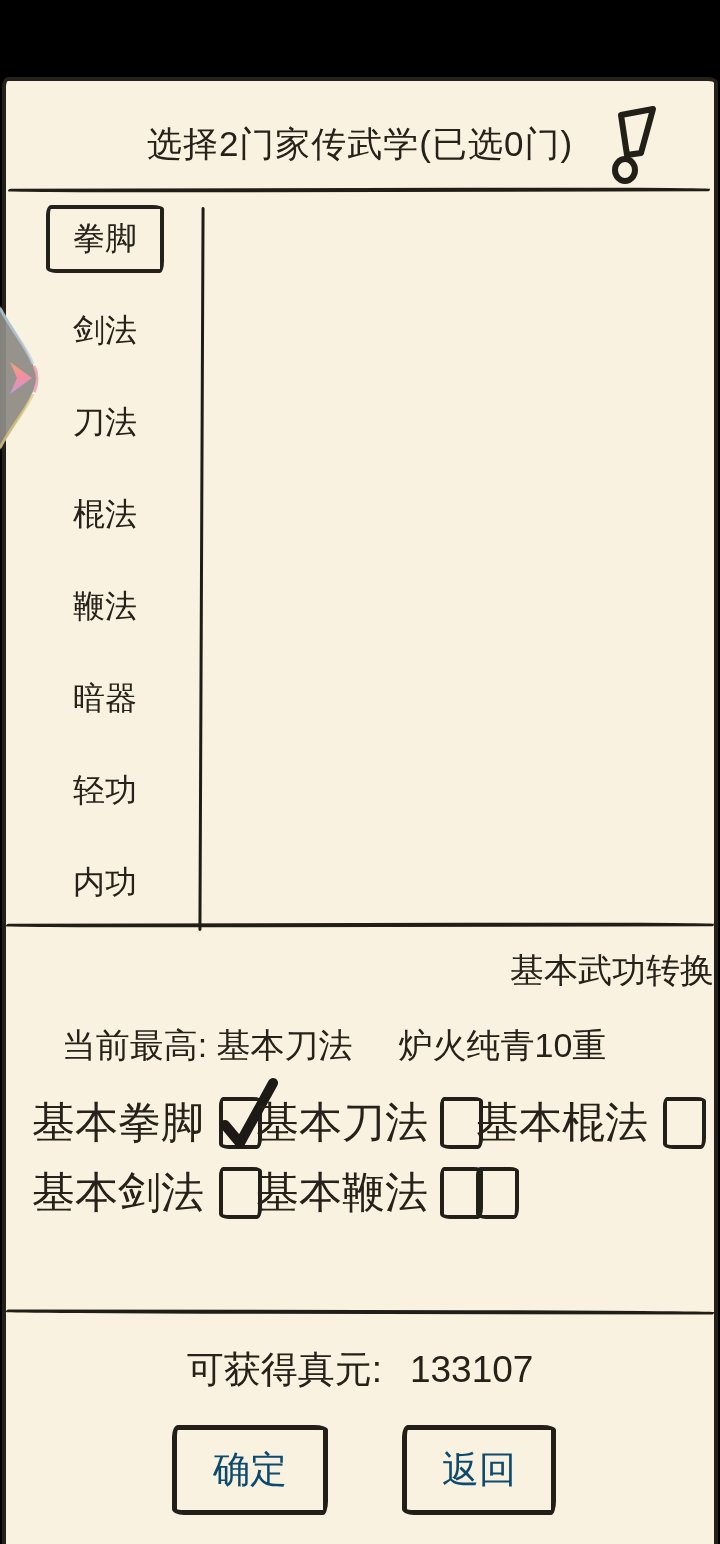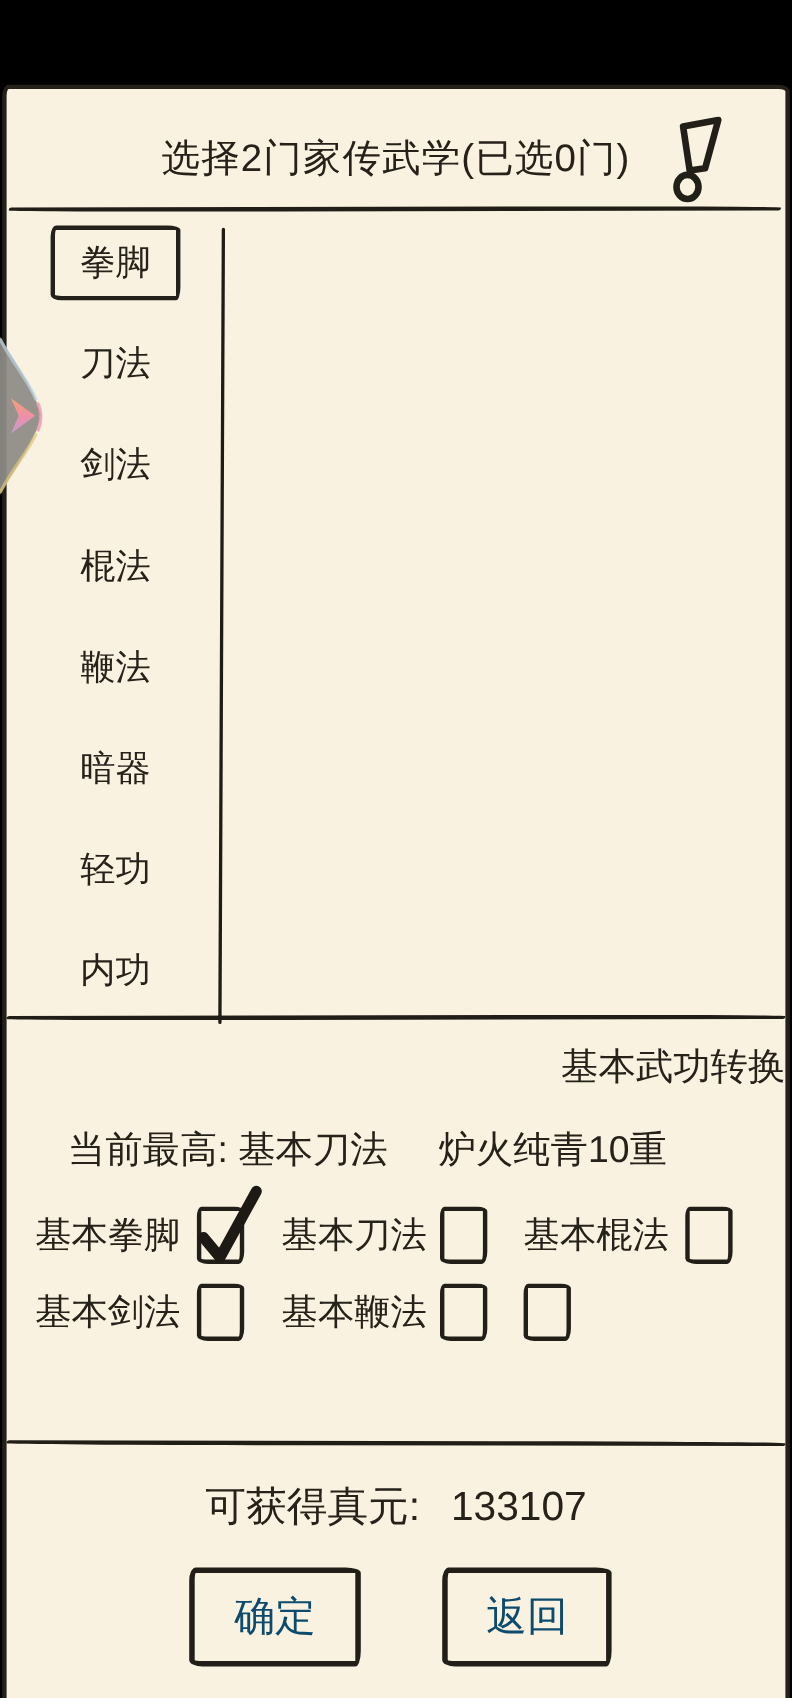--- a/index.html
+++ b/index.html
@@ -57,21 +57,21 @@
     display:flex; justify-content:center; gap:46px;
     font-size:34px; line-height:42px; transform:translateX(-26px);
   }
   .opt-row { position:absolute; left:0; width:100%; height:64px; }
   .opt-row-1 { top:1010px; }
   .opt-row-2 { top:1080px; }
   .opt-group { position:absolute; top:0; height:64px; display:flex; align-items:center; gap:15px; }
   .opt-col-0 { left:26px; }
   .opt-col-1 { left:250px;gap:12px; }
   .opt-col-2 { left:470px; }
-  .opt-label { font-size:33px; white-space:nowrap; }
+  .opt-label { font-size:43px; white-space:nowrap; }
   .checkbox {
     position:relative; width:43px; height:52px;
     border:4px solid #221e18;
     border-radius:4px 9px 5px 10px / 9px 4px 11px 5px;
     background:transparent; cursor:pointer;
   }
   .checkmark { position:absolute; left:-8px; top:-24px; overflow:visible; }
   .reward-line {
     position:absolute; top:1267px; left:0; width:100%;
     display:flex; justify-content:center; gap:28px;
@@ -103,24 +103,24 @@
     </svg>
   </div>
 
   <div class="hr hr-title"></div>
 
   <div class="tabs">
     <div class="tab selected">
       <div class="tab-inner">拳脚</div>
     </div>
     <div class="tab">
+      <div class="tab-inner">剑法</div>
+    </div>
+    <div class="tab">
       <div class="tab-inner">刀法</div>
-    </div>
-    <div class="tab">
-      <div class="tab-inner">剑法</div>
     </div>
     <div class="tab">
       <div class="tab-inner">棍法</div>
     </div>
     <div class="tab">
       <div class="tab-inner">鞭法</div>
     </div>
     <div class="tab">
       <div class="tab-inner">暗器</div>
     </div>

